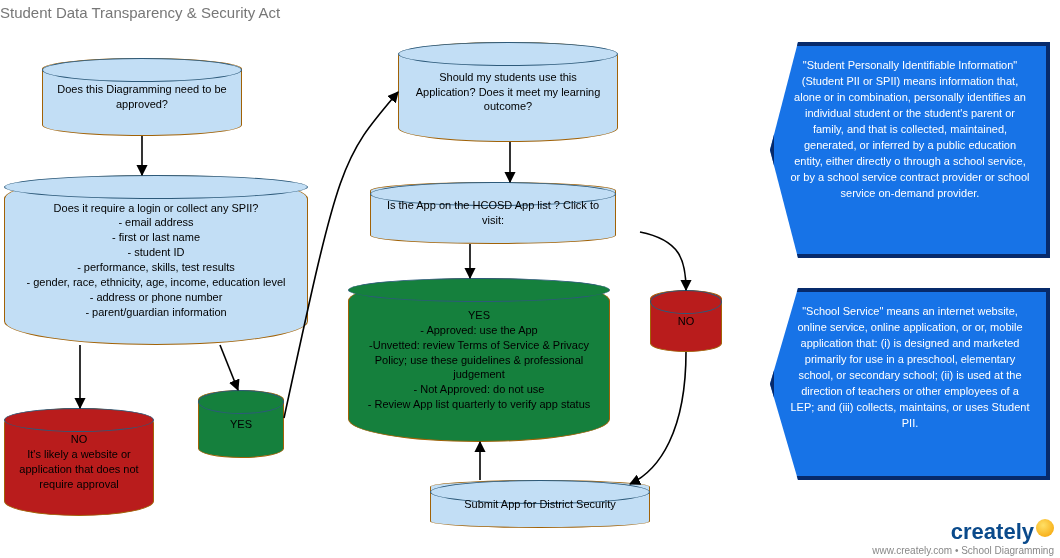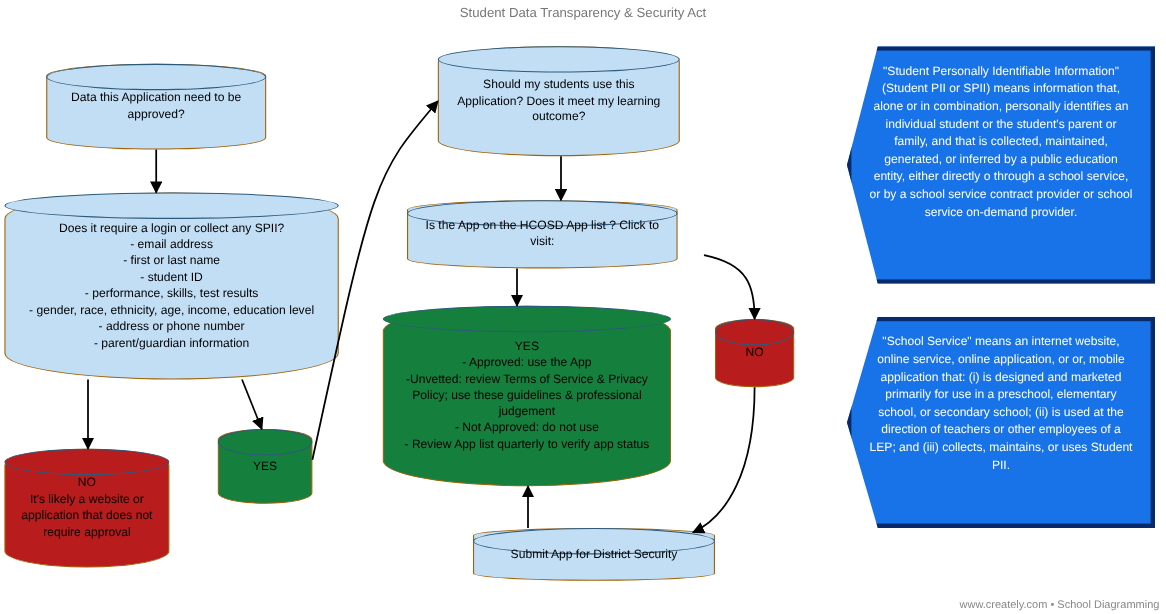--- a/index.html
+++ b/index.html
@@ -1,16 +1,16 @@
 <!DOCTYPE html>
 <html><head>
 <meta charset="utf-8">
 <style>
   html,body{margin:0;padding:0;width:1060px;height:558px;font-family:Arial,Helvetica,sans-serif;background:#fff;overflow:hidden}
-  .title{position:absolute;left:0;right:0;top:4px;text-align:center;color:#777;font-size:12px}
+  .title{position:absolute;left:0;right:0;top:4px;text-align:left;color:#777;font-size:15px}
   .node{position:absolute;box-sizing:border-box;text-align:center;display:flex;align-items:center;justify-content:center;padding:8px 10px;font-size:11px;line-height:1.35;color:#000}
   
   .cyl{border:1px solid #a16207;border-radius:50%/14%;background:transparent}
   .cyl::before{content:"";position:absolute;left:-1px;right:-1px;top:-1px;height:22px;border:1px solid #2d5a7a;border-radius:50%/50%;background:inherit}
   .cyl .txt{position:relative;z-index:2}
   .blue{background:#c2def5}
   .green{background:#15803d}
   .yellow{background:#b91c1c}
   
   .panel{position:absolute;background:#1773e7;border:4px solid #072a6b;color:#fff;font-size:11px;line-height:1.45;text-align:center;padding:12px 16px;box-sizing:border-box;
@@ -21,21 +21,21 @@
   .logo .name{font-size:22px;font-weight:bold;color:#0a4a8b}
   .logo .sub{font-size:10px;color:#888}
   .bulb{display:inline-block;width:18px;height:18px;border-radius:50%;background:radial-gradient(circle at 40% 35%,#ffe066,#f59f00);vertical-align:top;margin-left:2px}
 </style>
 </head>
 <body>
 
 <div class="title">Student Data Transparency &amp; Security Act</div>
 
 <div class="node cyl blue" style="left:42px;top:58px;width:200px;height:78px">
-    <span class="txt">Data this Application need to be approved?</span>
+    <span class="txt">Does this Diagramming need to be approved?</span>
   </div>
 <div class="node cyl blue" style="left:4px;top:175px;width:304px;height:170px;font-size:11px">
     <span class="txt" style="white-space:pre-line">Does it require a login or collect any SPII?
 - email address
 - first or last name
 - student ID
 - performance, skills, test results
 - gender, race, ethnicity, age, income, education level
 - address or phone number
 - parent/guardian information</span>
@@ -91,14 +91,15 @@
   <line x1="470" y1="244" x2="470" y2="278" stroke="#000" stroke-width="1.6" marker-end="url(#ah)"></line>
 
   <path d="M640,232 C680,240 686,260 686,290" fill="none" stroke="#000" stroke-width="1.6" marker-end="url(#ah)"></path>
 
   <path d="M686,352 C686,430 660,470 630,484" fill="none" stroke="#000" stroke-width="1.6" marker-end="url(#ah)"></path>
 
   <line x1="480" y1="480" x2="480" y2="442" stroke="#000" stroke-width="1.6" marker-end="url(#ah)"></line>
 </svg>
 
 <div class="logo">
+  <div class="name"><span>creately</span><span class="bulb"></span></div>
   <div class="sub">www.creately.com • School Diagramming</div>
 </div>
 
 </body></html>

